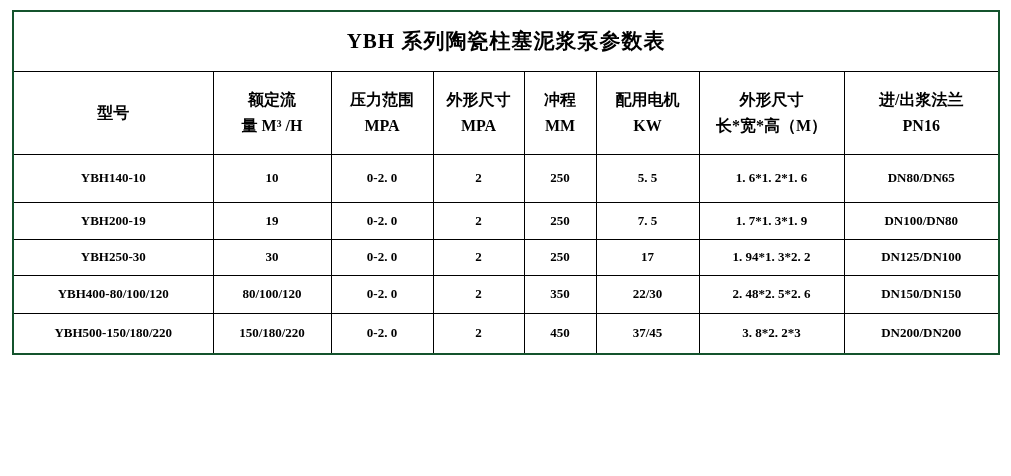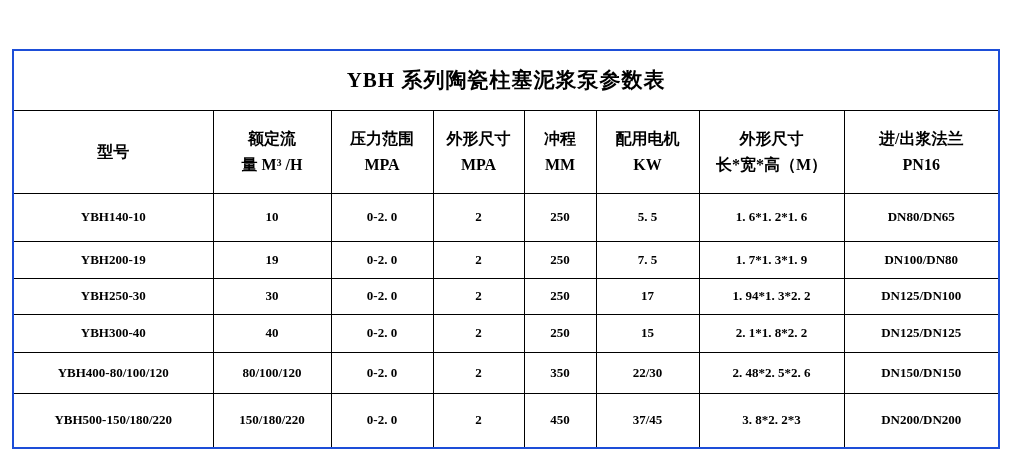--- a/index.html
+++ b/index.html
@@ -14,22 +14,21 @@
     font-family: "Liberation Serif", "DejaVu Serif", serif;
     color: #000000;
   }
   .table-wrap {
     padding: 10px 0 0 12px;
   }
   table.spec {
     border-collapse: collapse;
     table-layout: fixed;
     width: 987px;
-    border: 2px solid #1d4ed8;
-    margin-top: 39px;
+    border: 2px solid #14532d;
   }
   table.spec td, table.spec th {
     border: 1px solid #000000;
     text-align: center;
     vertical-align: middle;
     padding: 0 2px;
     overflow: hidden;
     font-weight: bold;
     color: #000000;
     background: #ffffff;
@@ -142,30 +141,20 @@
           <td class="cell">YBH250-30</td>
           <td class="cell">30</td>
           <td class="cell">0-2. 0</td>
           <td class="cell">2</td>
           <td class="cell">250</td>
           <td class="cell">17</td>
           <td class="cell">1. 94*1. 3*2. 2</td>
           <td class="cell">DN125/DN100</td>
         </tr>
         <tr>
-          <td class="cell">YBH300-40</td>
-          <td class="cell">40</td>
-          <td class="cell">0-2. 0</td>
-          <td class="cell">2</td>
-          <td class="cell">250</td>
-          <td class="cell">15</td>
-          <td class="cell">2. 1*1. 8*2. 2</td>
-          <td class="cell">DN125/DN125</td>
-        </tr>
-        <tr>
           <td class="cell">YBH400-80/100/120</td>
           <td class="cell">80/100/120</td>
           <td class="cell">0-2. 0</td>
           <td class="cell">2</td>
           <td class="cell">350</td>
           <td class="cell">22/30</td>
           <td class="cell">2. 48*2. 5*2. 6</td>
           <td class="cell">DN150/DN150</td>
         </tr>
         <tr>

